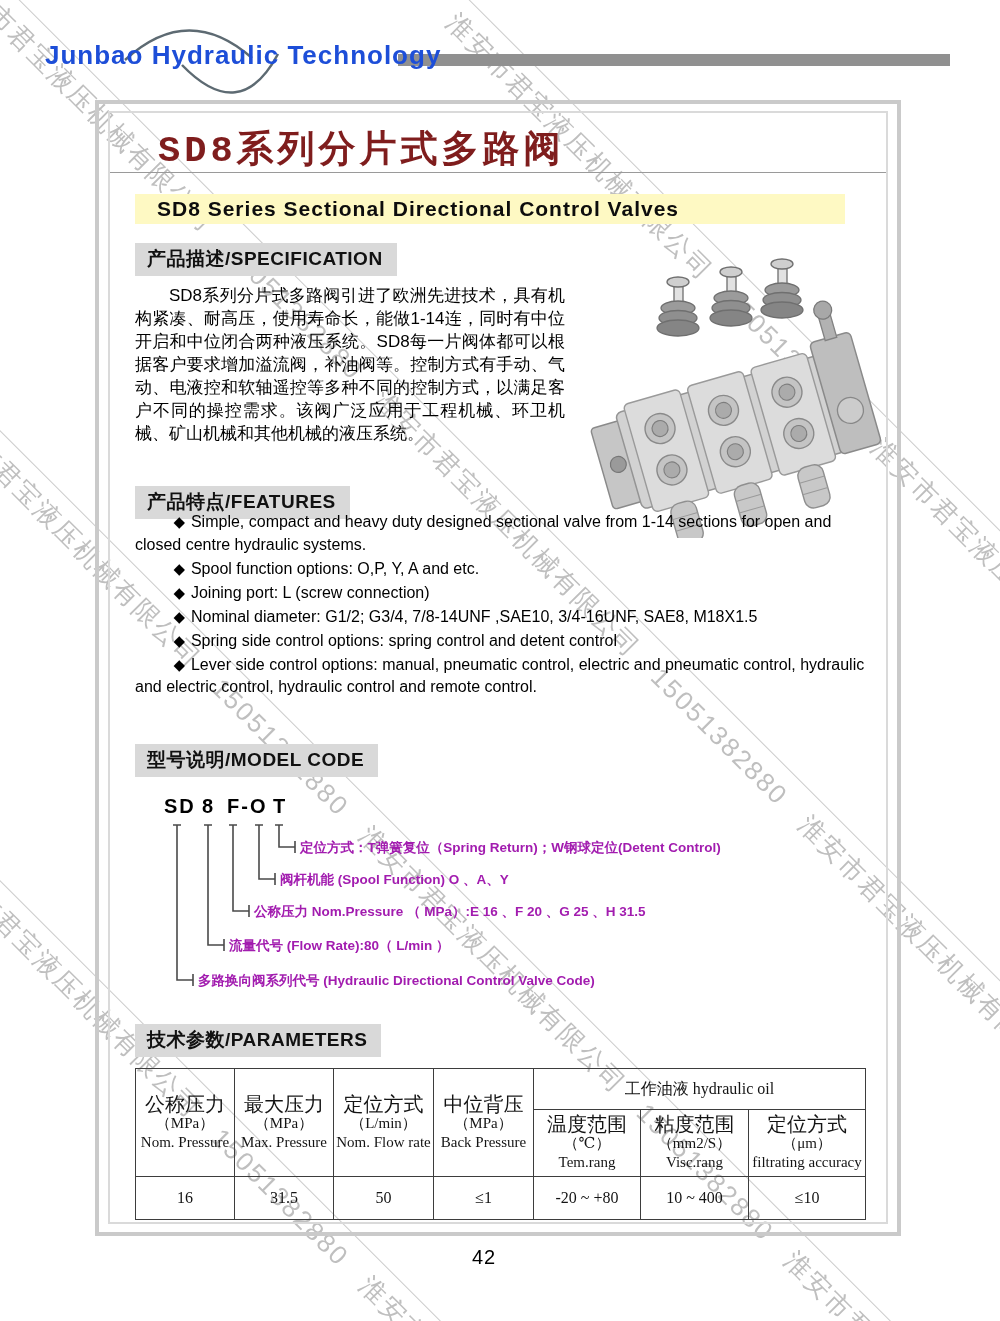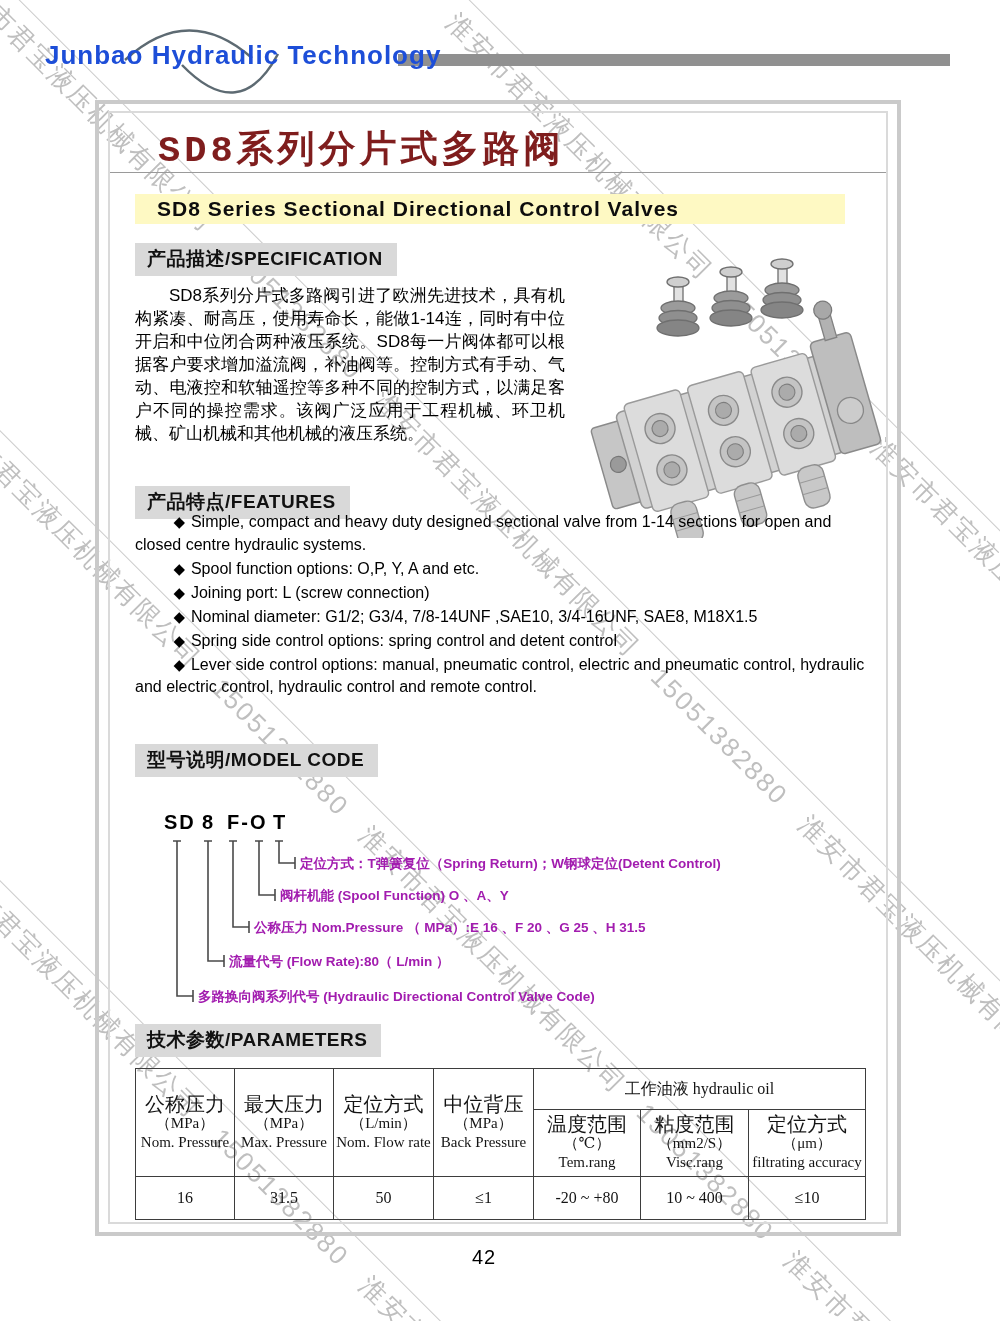--- a/index.html
+++ b/index.html
@@ -77,21 +77,21 @@
 
   
   .features{
     position:absolute;left:135px;top:511px;width:736px;z-index:3;
     font-size:16px;line-height:22.5px;color:#000;
   }
   .features .fi{text-indent:2.4em;margin-bottom:1.5px;}
   .features .bullet{font-size:15px;margin-right:6px;}
 
   
-  .mcode{position:absolute;left:150px;top:795px;width:732px;height:210px;z-index:3;margin-top:16px;}
+  .mcode{position:absolute;left:150px;top:795px;width:732px;height:210px;z-index:3;}
   .mcode svg{position:absolute;left:0;top:0;}
   .mc-part{position:absolute;top:0;font-size:20px;font-weight:bold;letter-spacing:2px;}
   .mc-p0{left:14px;} .mc-p1{left:52px;} .mc-p2{left:77px;} .mc-p3{left:123px;}
   .mc-label{position:absolute;font-size:13.5px;font-weight:bold;white-space:nowrap;color:#a21caf;}
   .mc-l0{left:150px;top:44px;} .mc-l1{left:130px;top:76px;} .mc-l2{left:104px;top:108px;}
   .mc-l3{left:79px;top:142px;}  .mc-l4{left:48px;top:177px;}
 
   
   .ptable{
     position:absolute;left:135px;top:1068px;z-index:3;

